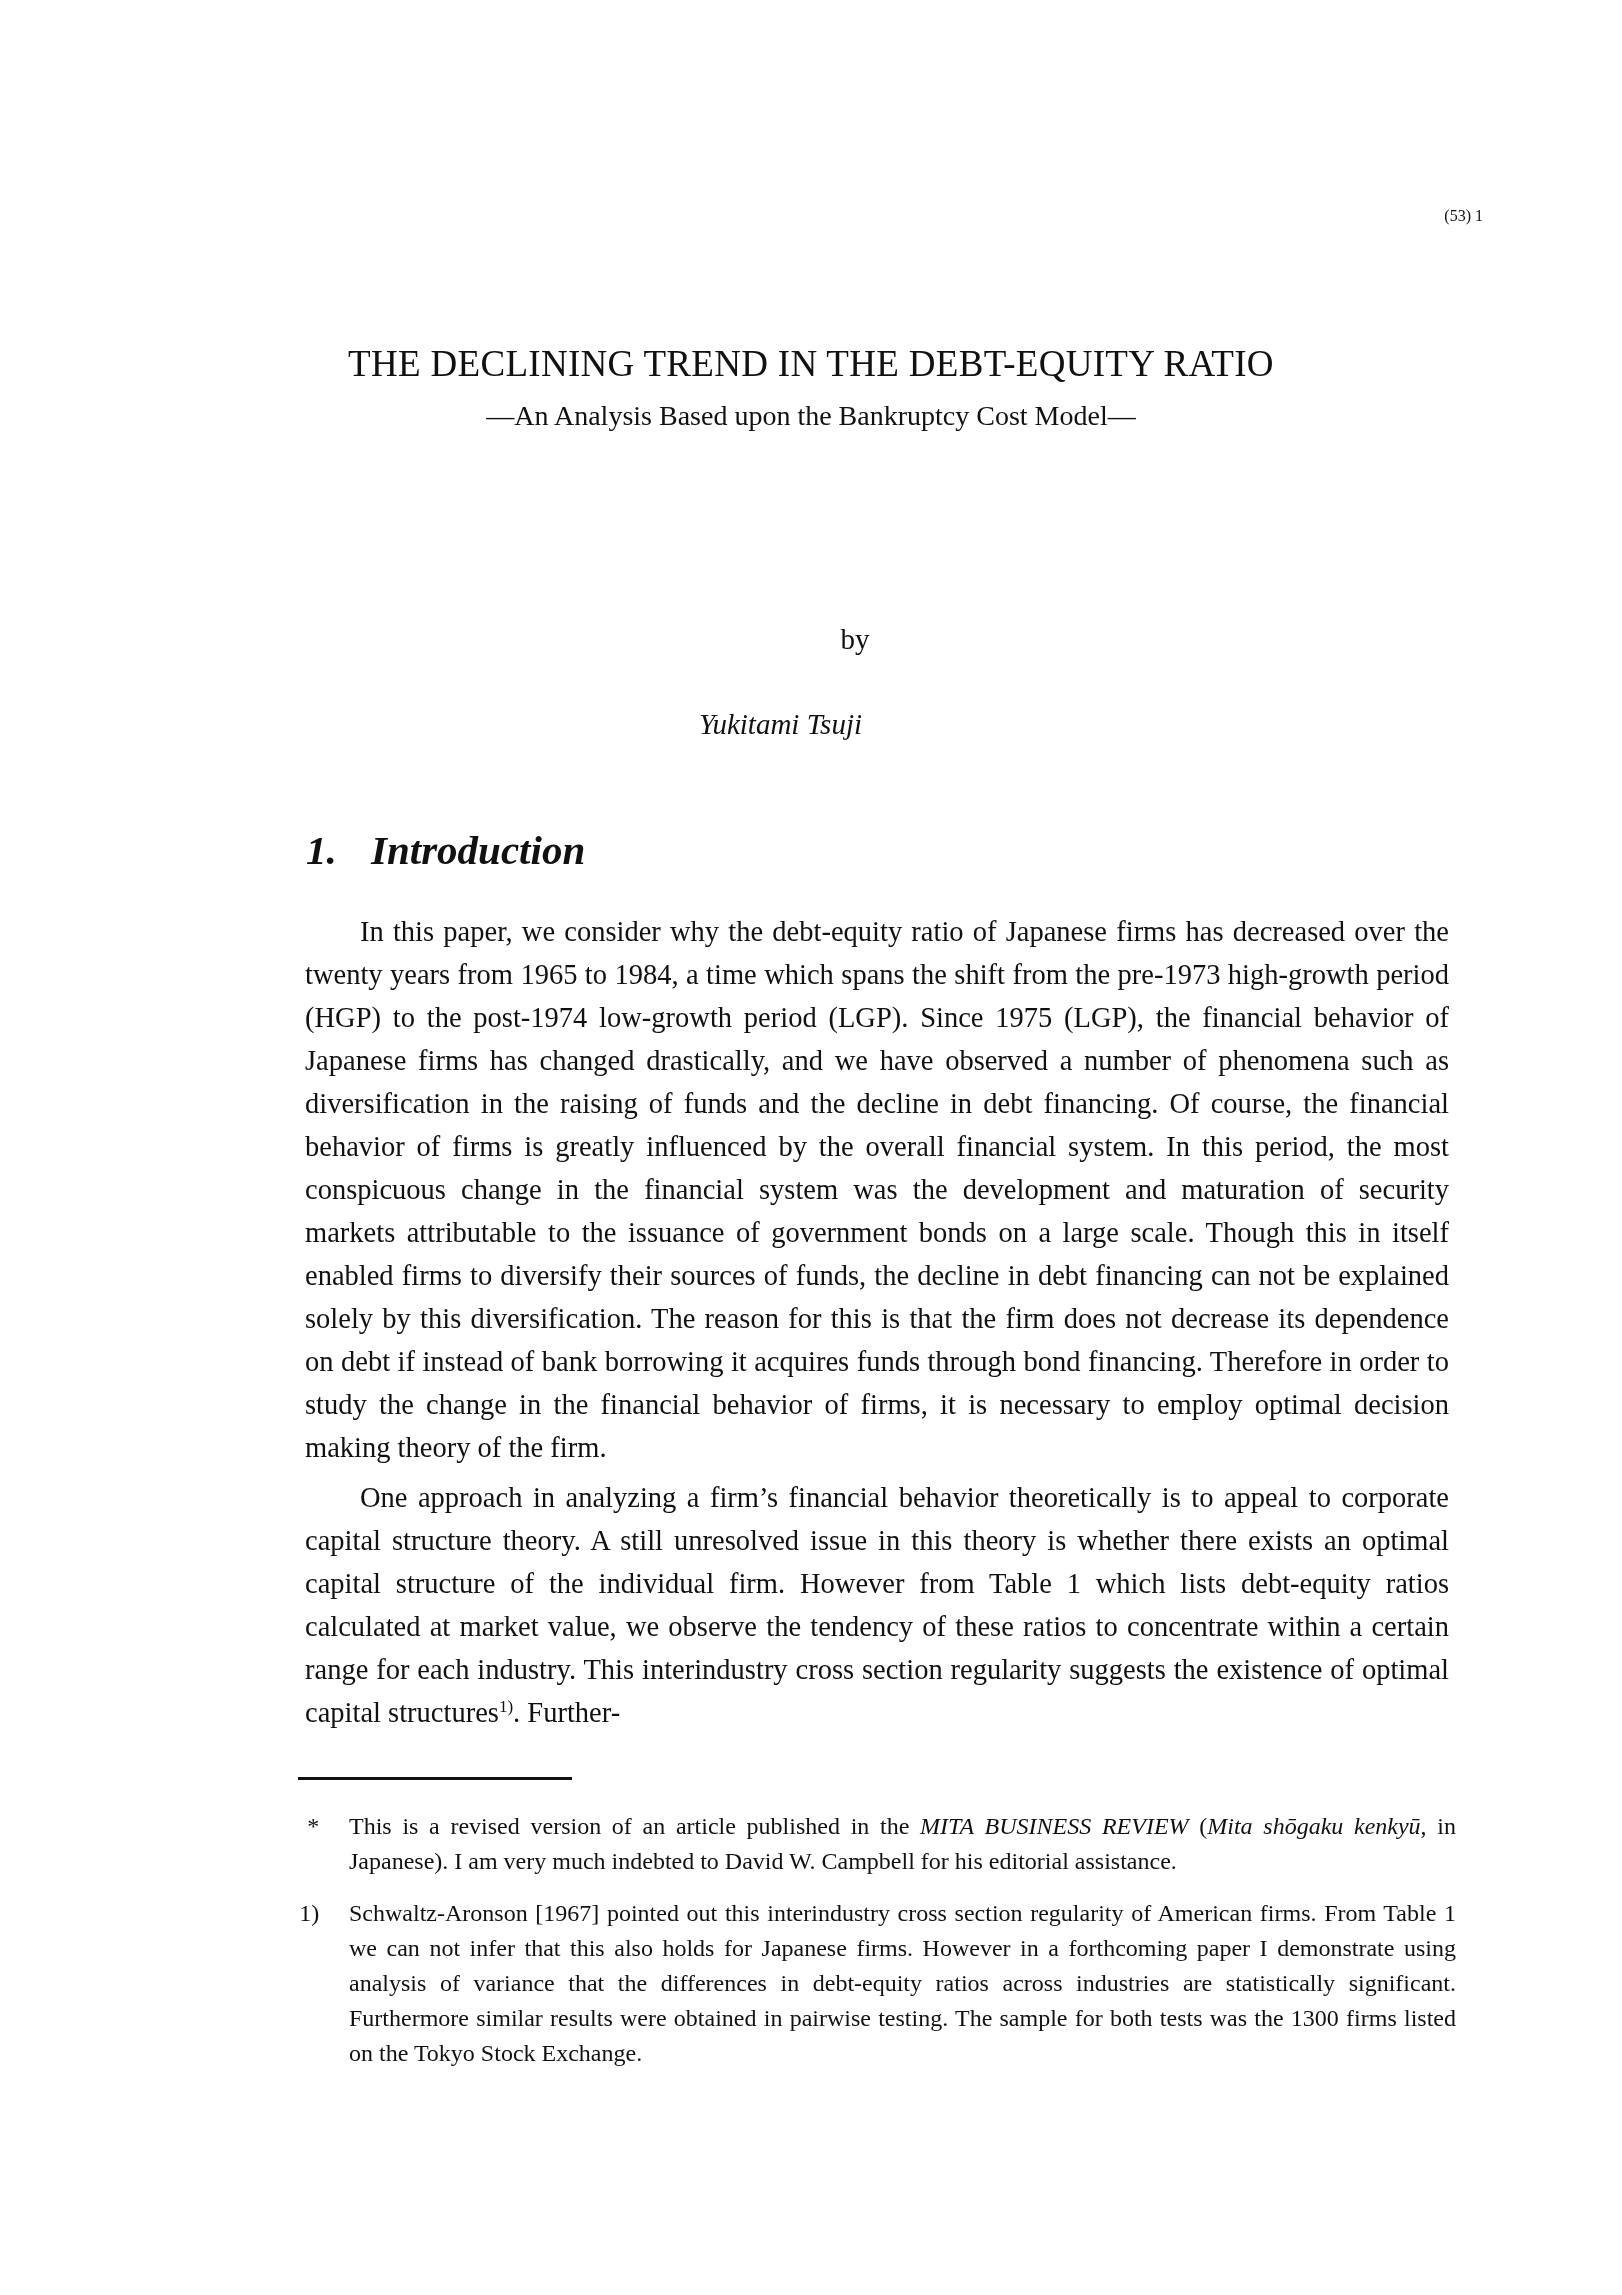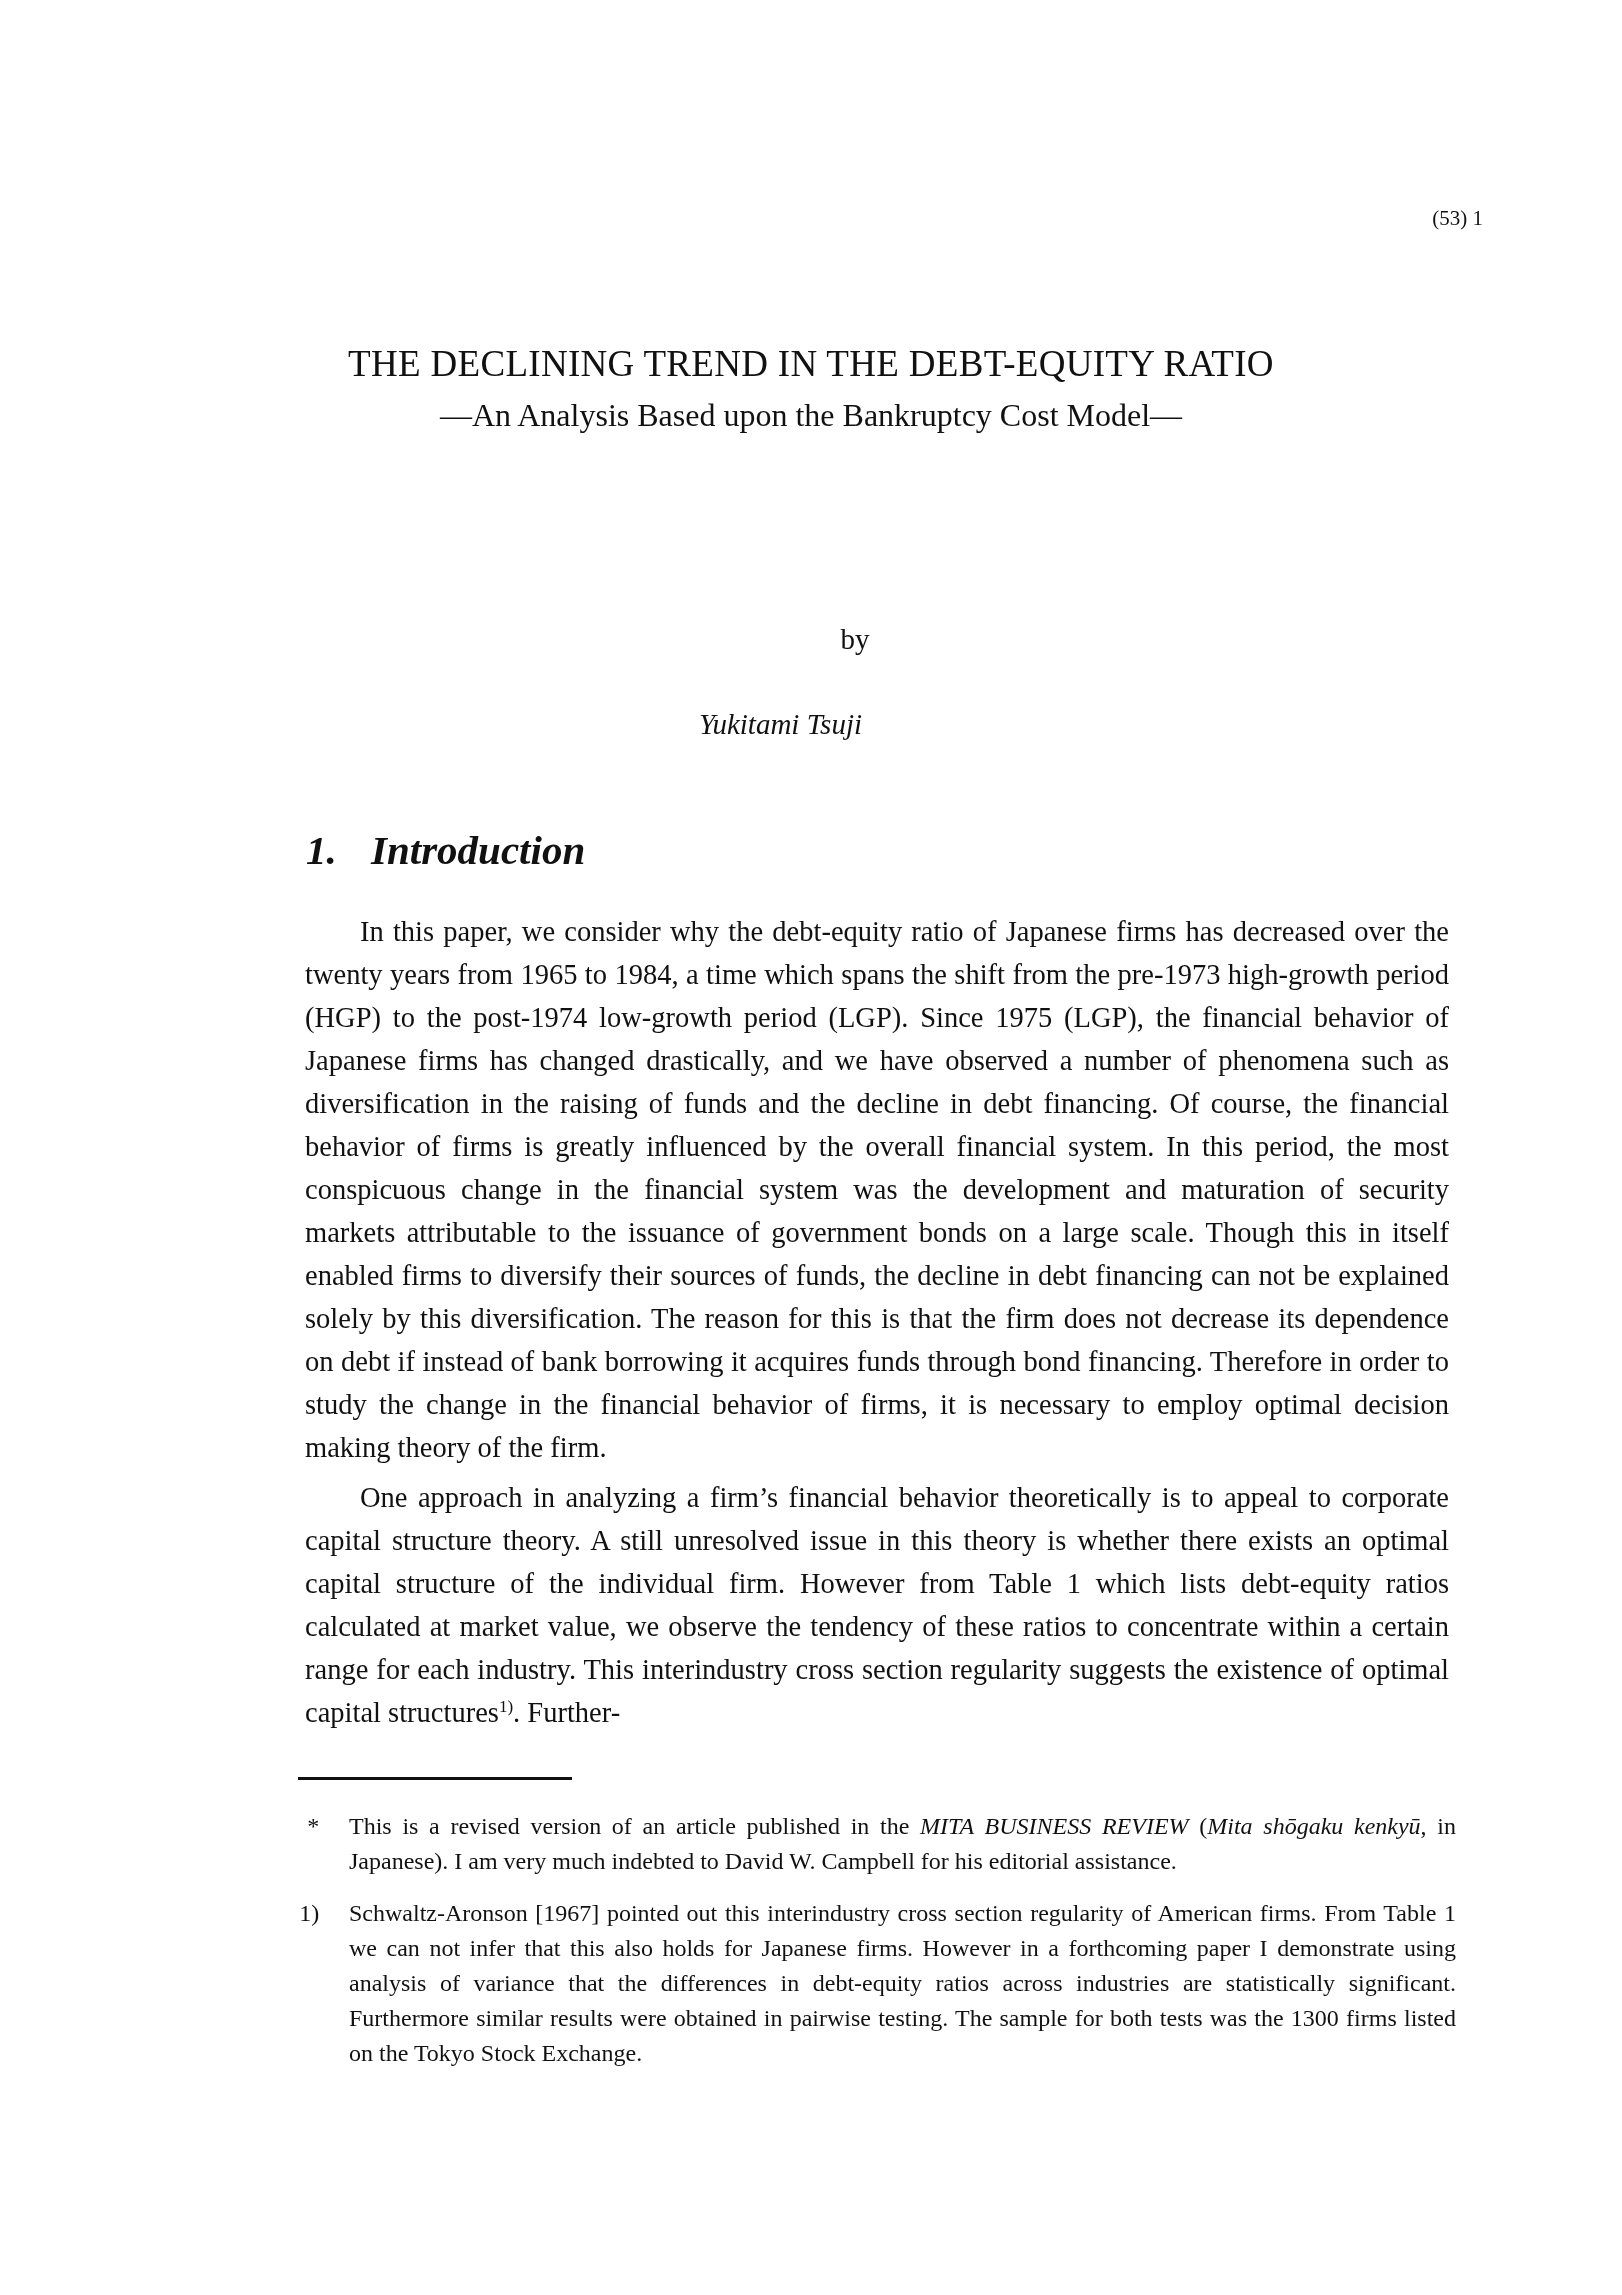--- a/index.html
+++ b/index.html
@@ -12,39 +12,39 @@
     height: 2295px;
     position: relative;
     overflow: hidden;
     font-family: "Liberation Serif", "DejaVu Serif", serif;
     color: #111111;
   }
   .page-number {
     position: absolute;
     top: 208px;
     right: 139px;
-    font-size: 21px;
+    font-size: 16px;
     line-height: 1;
   }
   .title-block {
     position: absolute;
     top: 340px;
     left: 0;
     width: 1622px;
     text-align: center;
   }
   .title-line {
     font-size: 37px;
     line-height: 48px;
     letter-spacing: 0.3px;
     margin: 0;
     font-weight: normal;
   }
   .subtitle {
-    font-size: 32px;
+    font-size: 28px;
     line-height: 39px;
     margin-top: 7.9px;
   }
   .byline {
     position: absolute;
     top: 625px;
     left: 0;
     width: 1622px;
     text-align: center;
     font-size: 29px;

